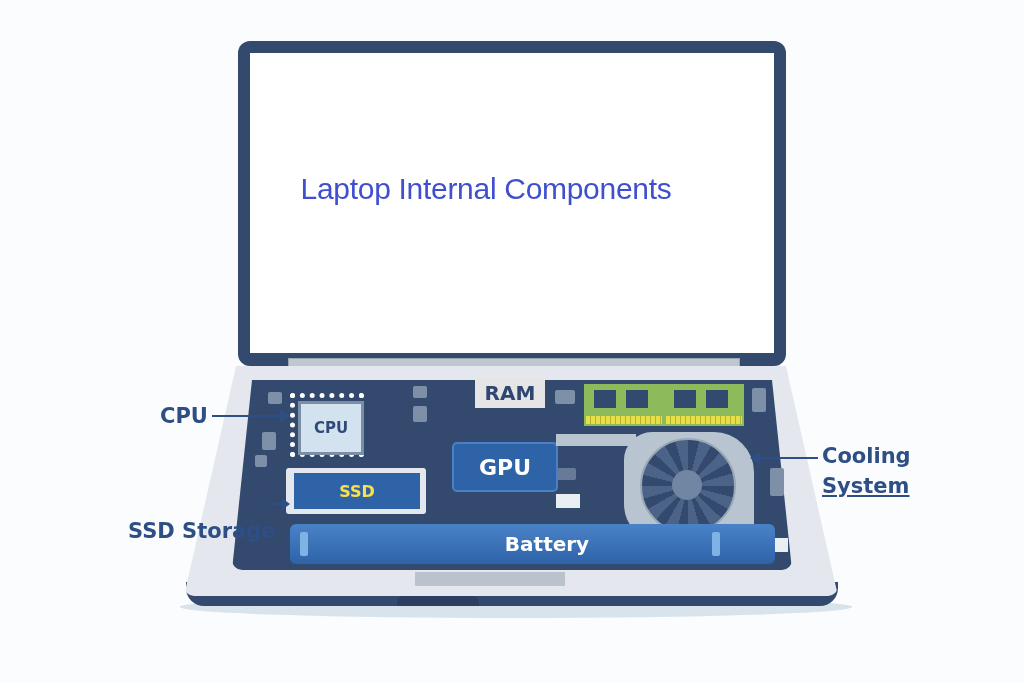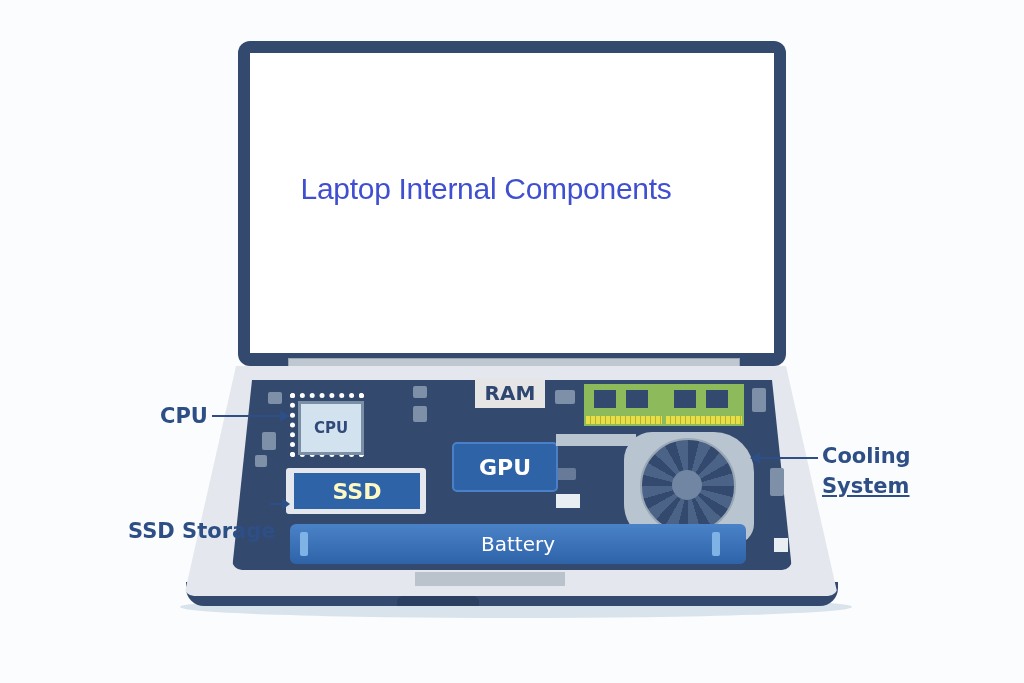--- a/index.html
+++ b/index.html
@@ -22,22 +22,22 @@
   .cpu { left:298px; top:401px; width:60px; height:48px; background:#d3e2ef; border:3px solid #7a8fa5; display:flex; align-items:center; justify-content:center; font-size:15px; color:#2f4a7a; font-weight:bold; }
   .ram-label { left:475px; top:378px; width:70px; height:30px; background:#e5e5e5; display:flex; align-items:center; justify-content:center; font-size:20px; font-weight:bold; color:#2f4770; }
   .gpu { left:452px; top:414px; width:102px; height:46px; background:#2e63a8; border:2px solid #4a80c8; border-radius:5px; display:flex; align-items:center; justify-content:center; font-size:22px; font-weight:bold; color:#ffffff;margin-top:28px; }
   .ram-stick { top:384px; width:80px; height:42px; background:#8dbb5c; }
   .ram-stick .gold { position:absolute; left:2px; right:2px; bottom:2px; height:8px; background:repeating-linear-gradient(90deg,#e7df48 0 4px,#b8b030 4px 5px); }
   .ram-stick .chip { position:absolute; top:6px; width:22px; height:18px; background:#33496e; }
   .heatpipe { left:624px; top:432px; width:130px; height:112px; background:#b8c4cf; border-radius:28px 40px 20px 40px; }
   .fan { left:640px; top:438px; width:92px; height:92px; border-radius:50%; background:repeating-conic-gradient(#33496e 0 14deg,#4a6386 14deg 30deg); border:2px solid #9aa8b6; }
   .fan-hub { left:672px; top:470px; width:30px; height:30px; border-radius:50%; background:#7186a2; }
   .ssd-frame { left:286px; top:468px; width:140px; height:46px; background:#e4e8ee; border-radius:3px; }
-  .ssd { left:294px; top:473px; width:126px; height:36px; background:#2e63a8; display:flex; align-items:center; justify-content:center; font-size:22px; font-weight:bold; color:#fef9c3; }
-  .battery { left:290px; top:524px; width:456px; height:40px; background:linear-gradient(#4a82c8,#2e63a8); border-radius:6px; display:flex; align-items:center; justify-content:center; font-size:20px; font-weight:normal; color:#ffffff; }
+  .ssd { left:294px; top:473px; width:126px; height:36px; background:#2e63a8; display:flex; align-items:center; justify-content:center; font-size:16px; font-weight:bold; color:#fde047; }
+  .battery { left:290px; top:524px; width:456px; height:40px; background:linear-gradient(#4a82c8,#2e63a8); border-radius:6px; display:flex; align-items:center; justify-content:center; font-size:20px; font-weight:bold; color:#ffffff;padding-left:29px; }
   .bat-cap { top:532px; width:8px; height:24px; background:#7fb2e5; border-radius:2px; }
   .misc { background:#7d90a8; border-radius:2px; }
   .misc2 { background:#e9eef3; }
   
   .callout { font-size:21px; font-weight:bold; color:#2e4f86; line-height:24px; }
   .arrow-line { height:2px; background:#2e4f86; }
   .arrowhead { width:0; height:0; border-top:6px solid transparent; border-bottom:6px solid transparent; }
 </style>
 </head>
 <body>

